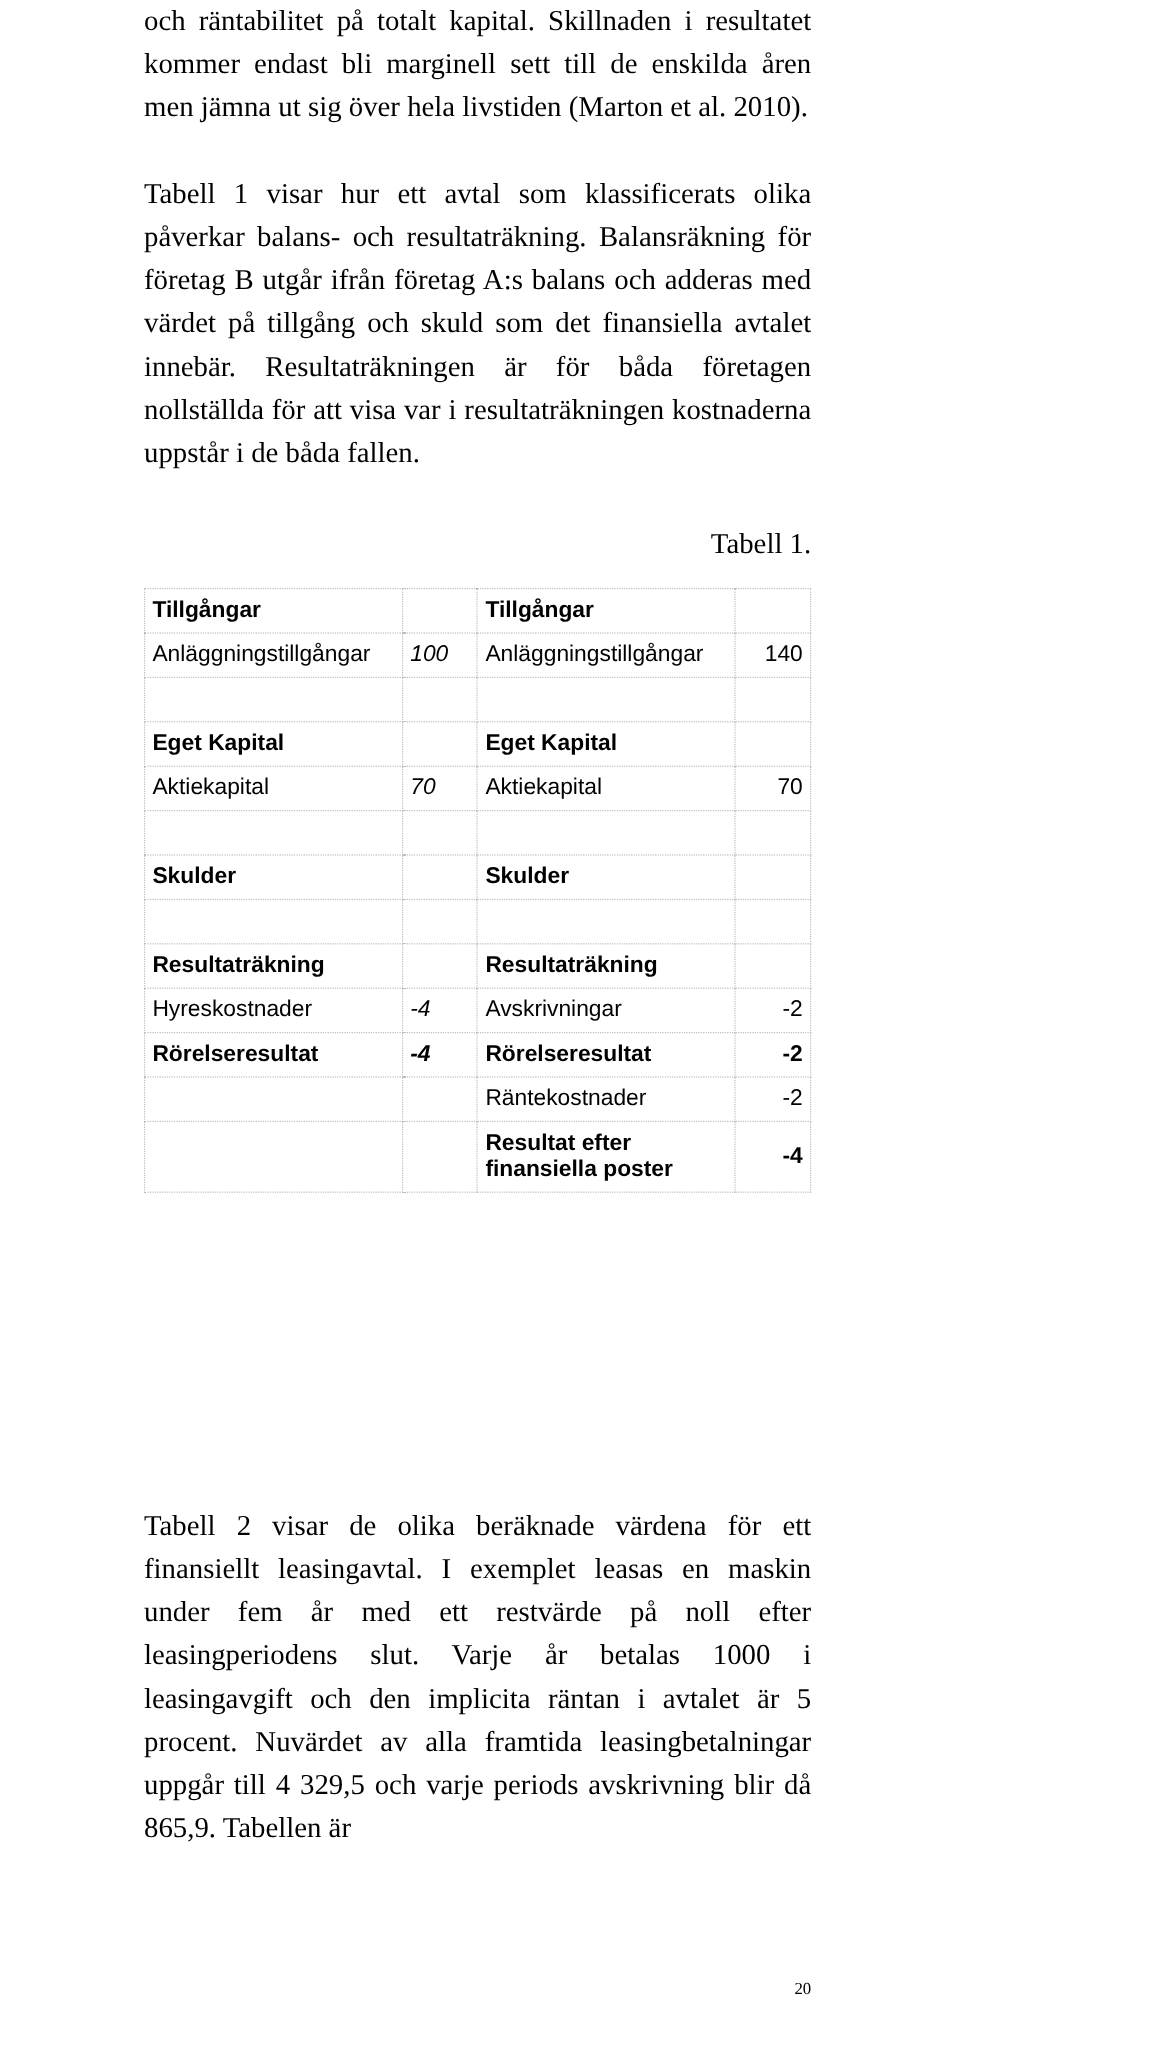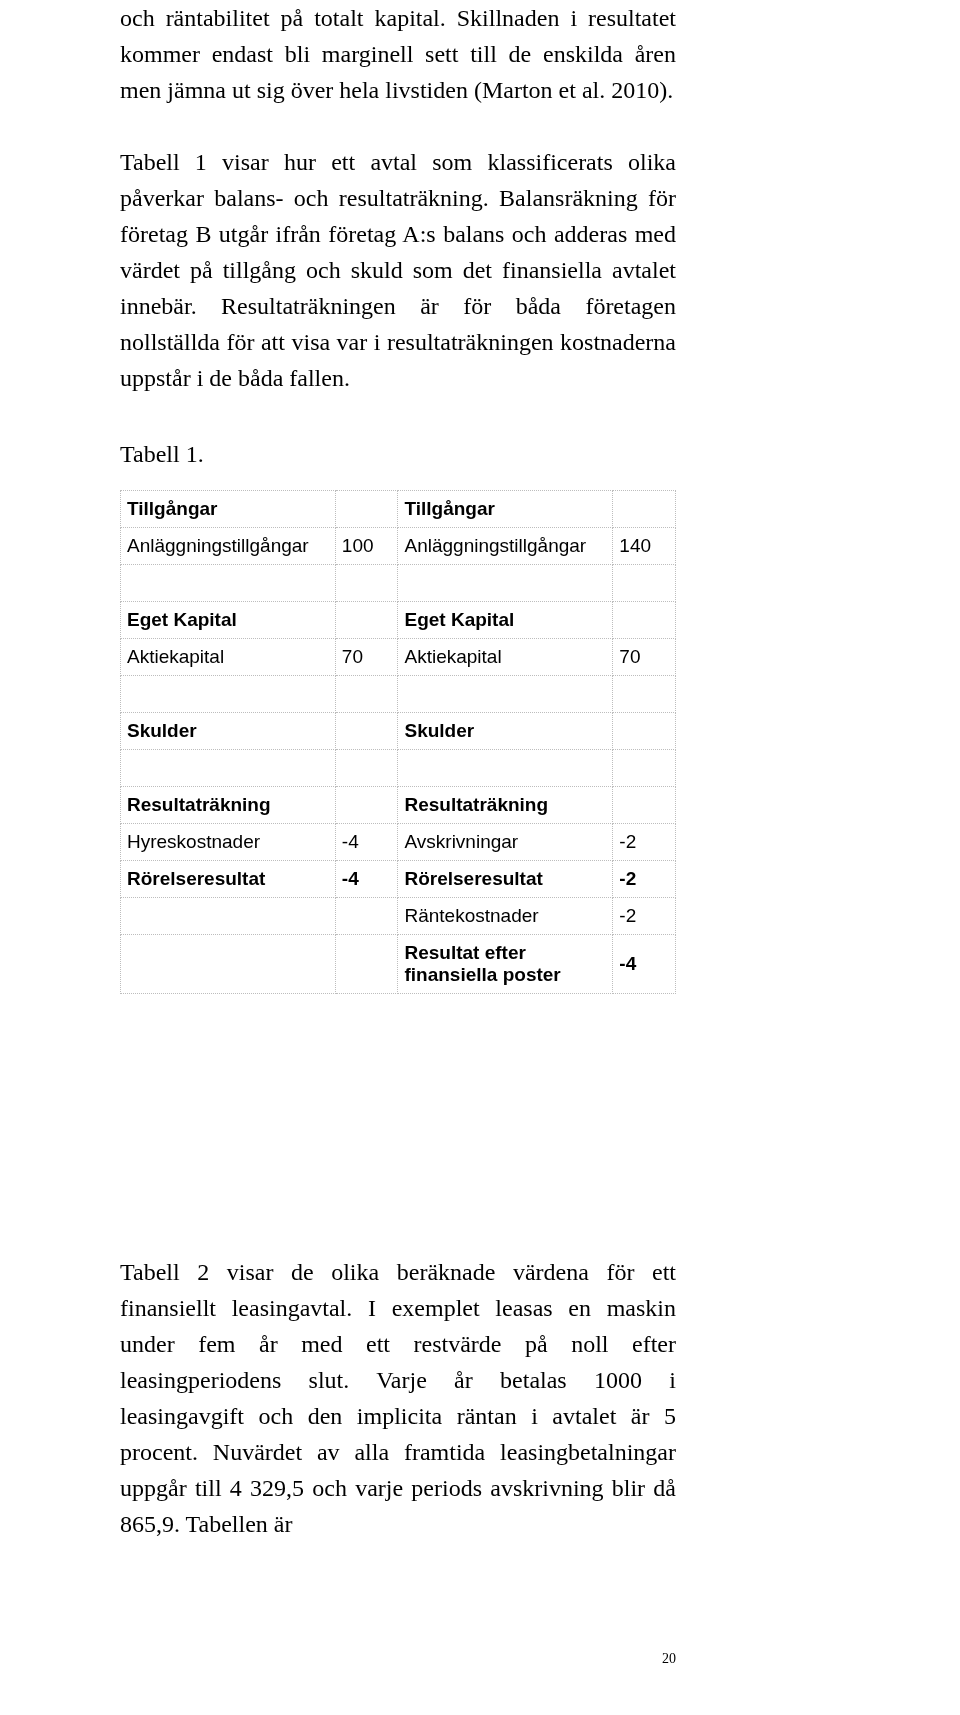--- a/index.html
+++ b/index.html
@@ -20,38 +20,39 @@
   .para {
     font-size: 24px;
     line-height: 1.5;
     text-align: justify;
     margin: 0 0 36px 0;
   }
   .caption {
     font-size: 24px;
     line-height: 1.5;
     margin: 40px 0 18px 0;
+    text-align: right;
   }
   table.data {
     width: 100%;
     border-collapse: collapse;
     font-family: Arial, Helvetica, sans-serif;
     font-size: 19px;
     table-layout: fixed;
   }
   table.data td {
     border: 1px dotted #bdbdbd;
     padding: 7px 6px 7px 6px;
     vertical-align: middle;
     height: 22px;
   }
   table.data td.c1 { width: 40%; }
-  table.data td.c2 { width: 10%; text-align: left; }
+  table.data td.c2 { width: 10%; text-align: left; font-style: italic; }
   table.data td.c3 { width: 40%; }
-  table.data td.c4 { width: 10%; text-align: left; margin-top: 18px; }
+  table.data td.c4 { width: 10%; text-align: right; margin-top: 18px; }
   .b { font-weight: bold; }
   .spacer { height: 260px; }
   .pagenum {
     position: absolute;
     bottom: 48px;
     right: 120px;
     font-family: Garamond, "Times New Roman", serif;
     font-size: 14px;
   }
 </style>

